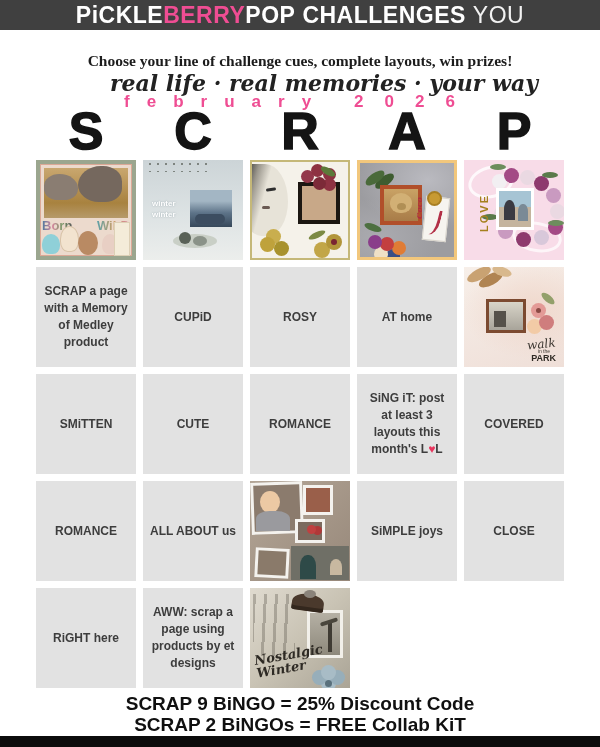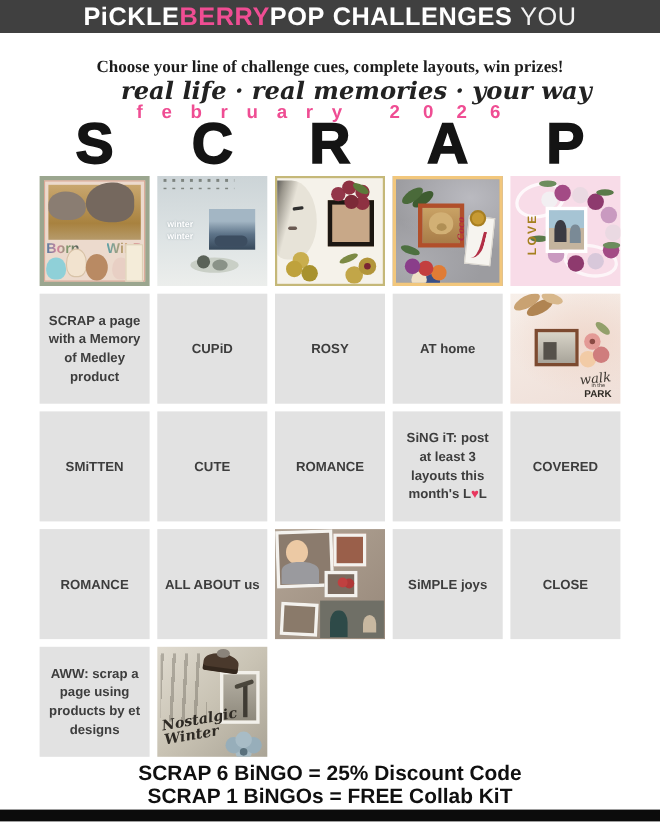--- a/index.html
+++ b/index.html
@@ -291,36 +291,37 @@
       <div class="a ph3"></div>
       <div class="a ht"></div>
       <div class="a ph4"></div>
       <div class="a scene"></div>
       <div class="a fig"></div>
       <div class="a fig2"></div>
     </div>
 
     <div class="cell txt">SiMPLE joys</div>
     <div class="cell txt">CLOSE</div>
+    <div class="cell txt">RiGHT here</div>
     <div class="cell txt">AWW: scrap a page using products by et designs</div>
     <div class="cell t-nw">
       <div class="a trees"></div>
       <div class="a photo"></div>
       <div class="a trunk"></div>
       <div class="a branch"></div>
       <div class="a fan"></div>
       <div class="a bow"></div>
       <div class="a flb"></div>
       <div class="a flc"></div>
       <div class="a script">
         <div>Nostalgic</div>
         <div>Winter</div>
       </div>
     </div>
   </div>
 
   <div class="footer">
-    <div>SCRAP 6 BiNGO = 25% Discount Code</div>
-    <div>SCRAP 1 BiNGOs = FREE Collab KiT</div>
+    <div>SCRAP 9 BiNGO = 25% Discount Code</div>
+    <div>SCRAP 2 BiNGOs = FREE Collab KiT</div>
   </div>
   <div class="botbar"></div>
 
 </div>
 
 </body></html>

